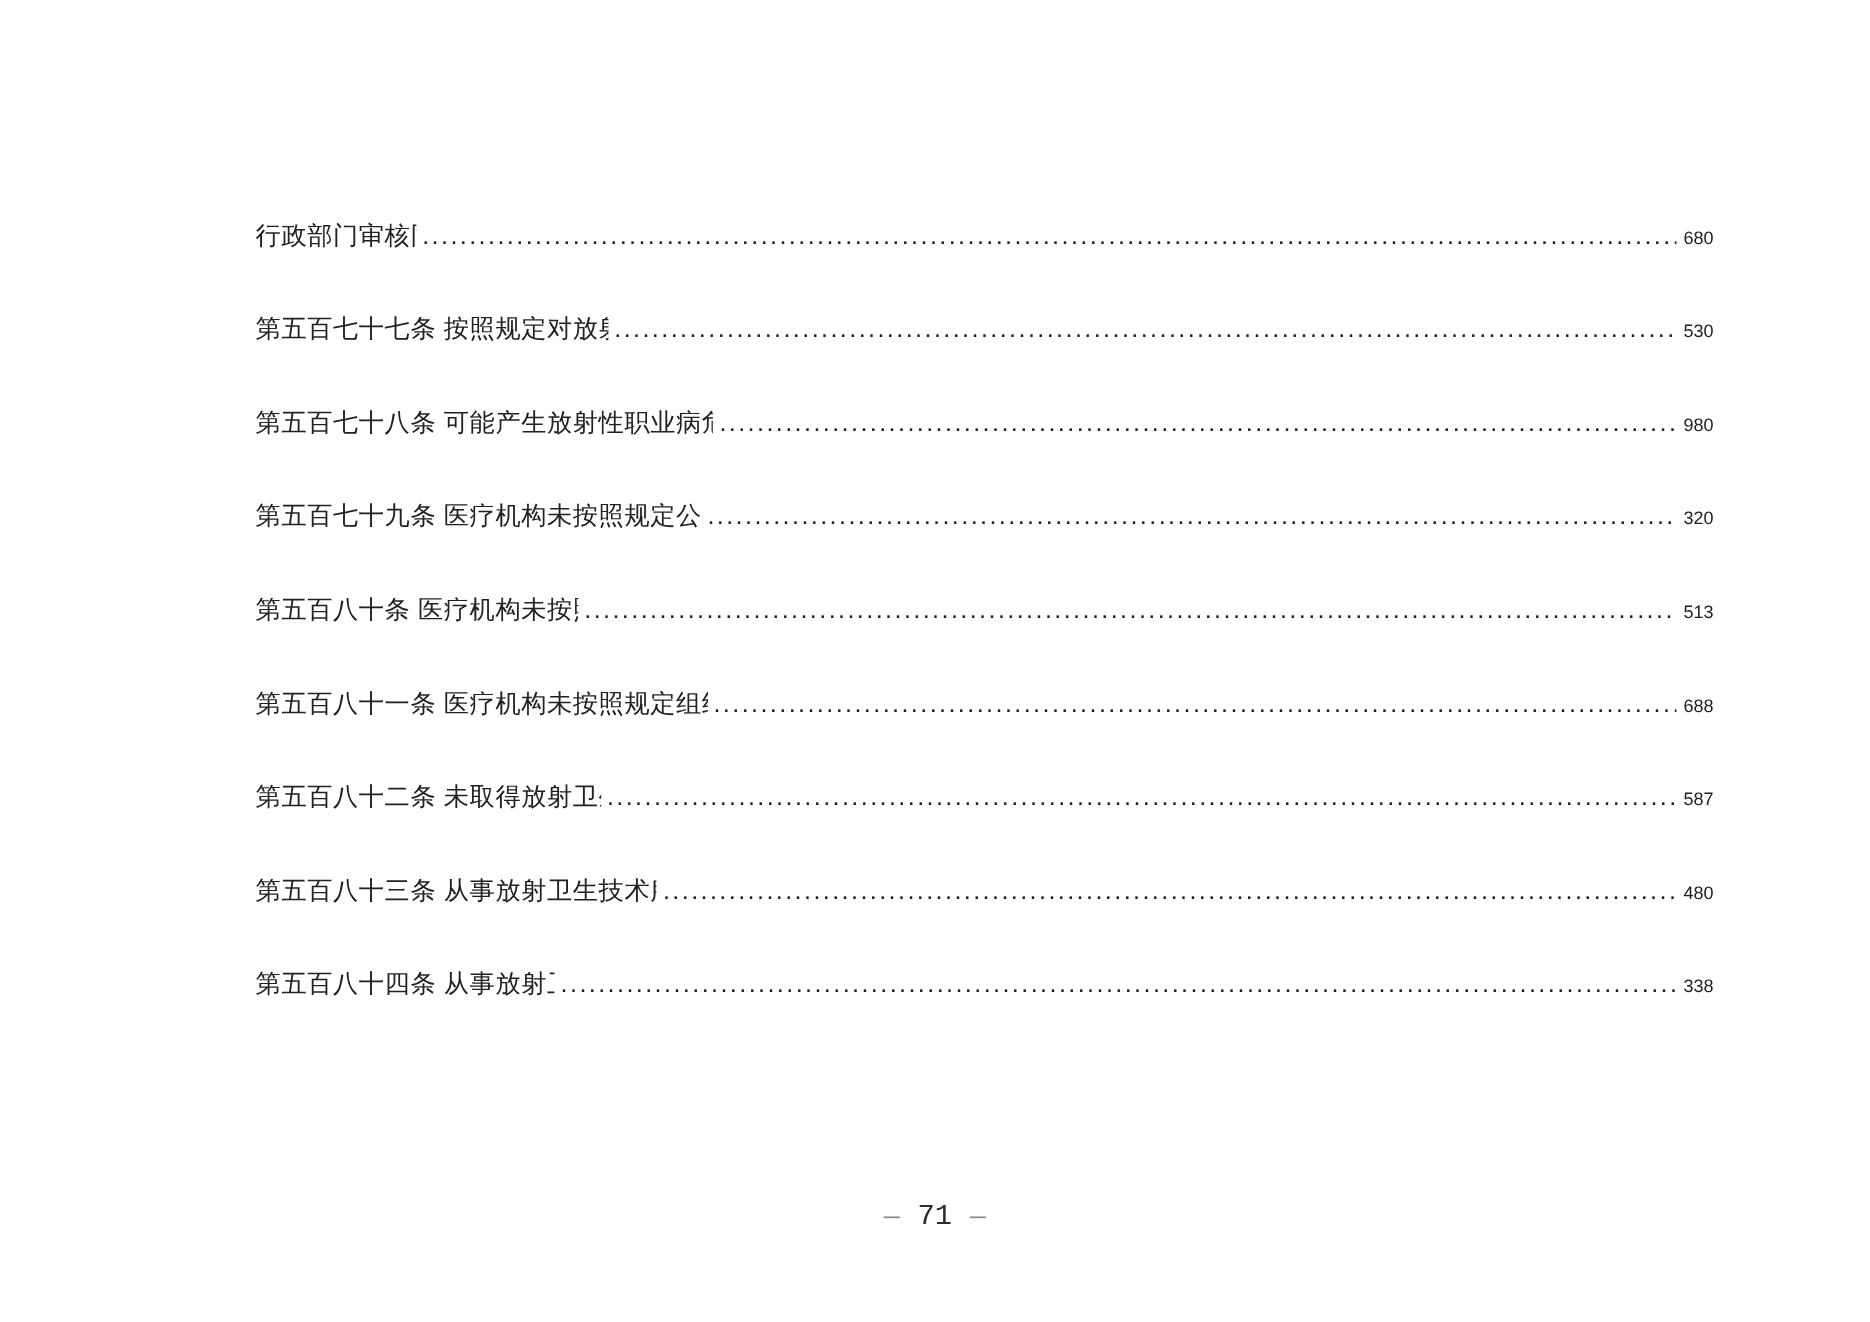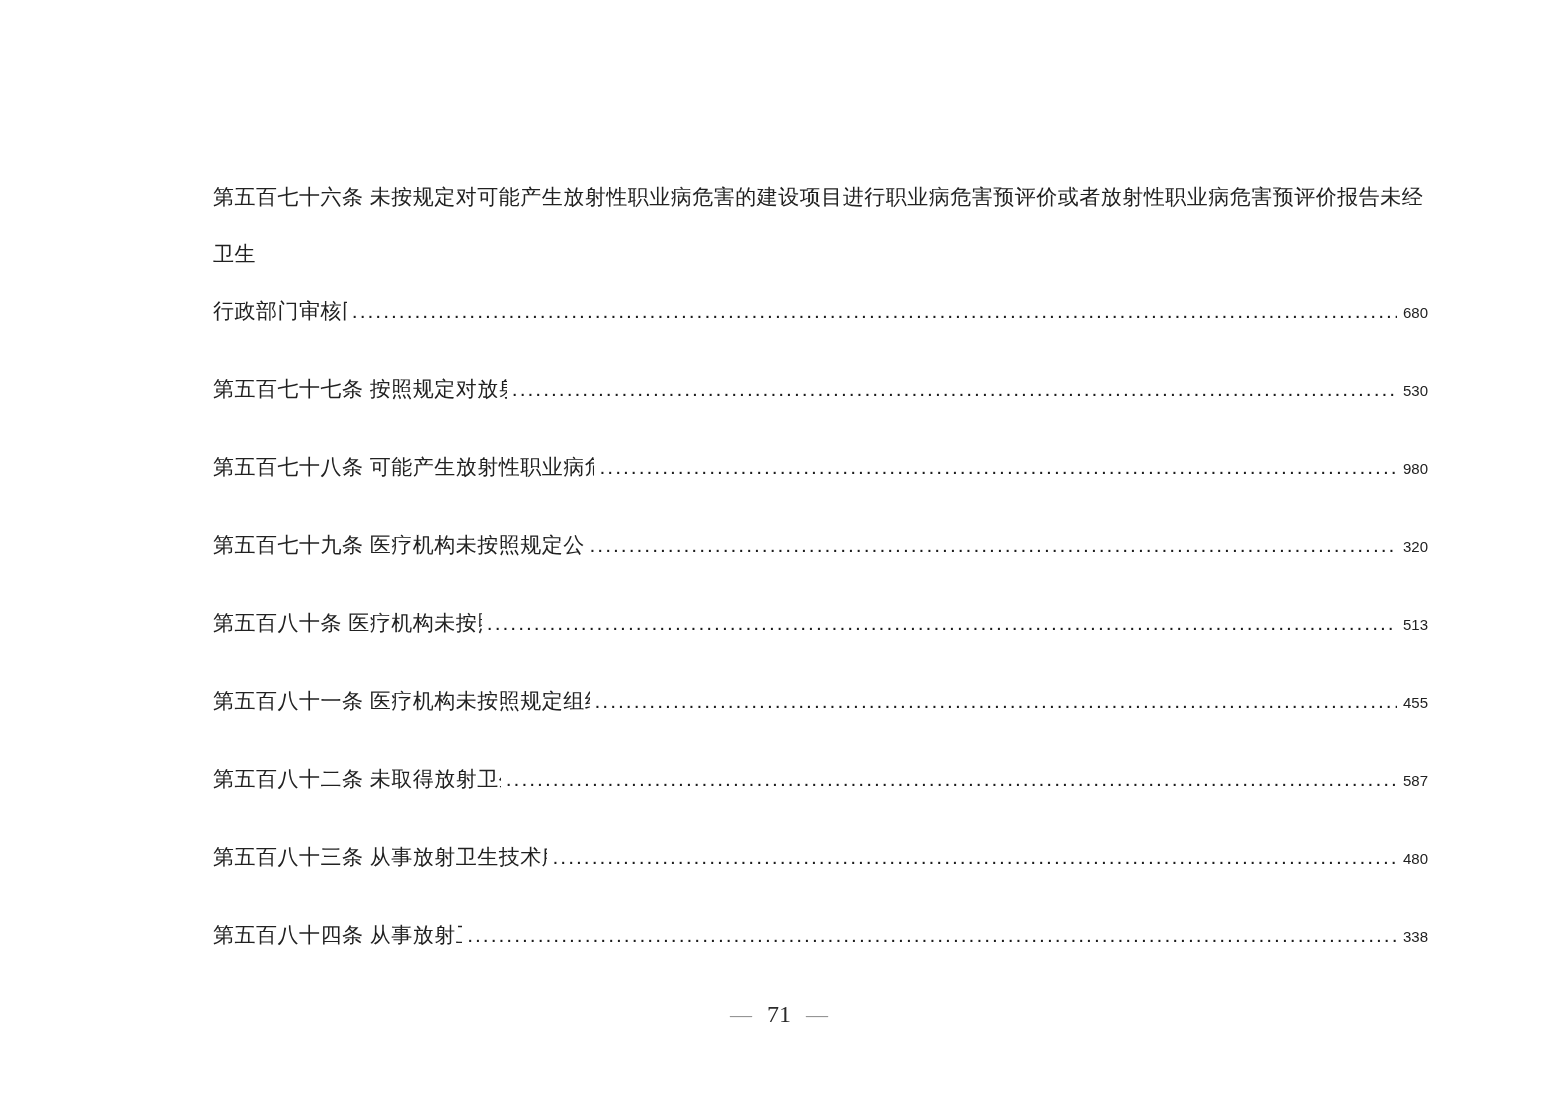--- a/index.html
+++ b/index.html
@@ -50,37 +50,36 @@
     flex: 0 0 auto;
     font-size: 15px;
     letter-spacing: 0;
   }
   .page-footer {
     position: absolute;
     bottom: 74px;
     left: 0;
     width: 100%;
     text-align: center;
-    font-family: Liberation Serif, serif;
+    font-family: Liberation Mono, monospace;
     font-size: 24px;
     color: #2b2b2b;
   }
   .footer-dash {
     color: #8f8f8f;
     margin: 0 15px;
     font-size: 22px;
   }
 </style>
 </head>
 <body>
 
 <div class="page">
   <div class="toc">
   <div class="toc-entry">
-    <div class="toc-line">第五百七十六条 未按规定对可能产生放射性职业病危害的建设项目进行职业病危害预评价或者放射性职业病危害预评价报告未经卫生</div>
         <div class="toc-line toc-line-last">
       <span class="toc-text">行政部门审核同意即开工建设的</span>
       <span class="toc-leader"></span>
       <span class="toc-page">680</span>
     </div>
   </div>
 
   <div class="toc-entry">
     <div class="toc-line toc-line-last">
       <span class="toc-text">第五百七十七条 按照规定对放射性职业病防护设施进行职业病危害控制效果评价的</span>
@@ -110,21 +109,21 @@
       <span class="toc-text">第五百八十条 医疗机构未按照规定组织放射工作人员进行职业卫生培训的</span>
       <span class="toc-leader"></span>
       <span class="toc-page">513</span>
     </div>
   </div>
 
   <div class="toc-entry">
     <div class="toc-line toc-line-last">
       <span class="toc-text">第五百八十一条 医疗机构未按照规定组织职业健康检查、建立职业健康监护档案或者未将检查结果书面告知劳动者的</span>
       <span class="toc-leader"></span>
-      <span class="toc-page">455</span>
+      <span class="toc-page">688</span>
     </div>
   </div>
 
   <div class="toc-entry">
     <div class="toc-line toc-line-last">
       <span class="toc-text">第五百八十二条 未取得放射卫生技术服务资质认可擅自从事放射卫生技术服务的</span>
       <span class="toc-leader"></span>
       <span class="toc-page">587</span>
     </div>
   </div>

